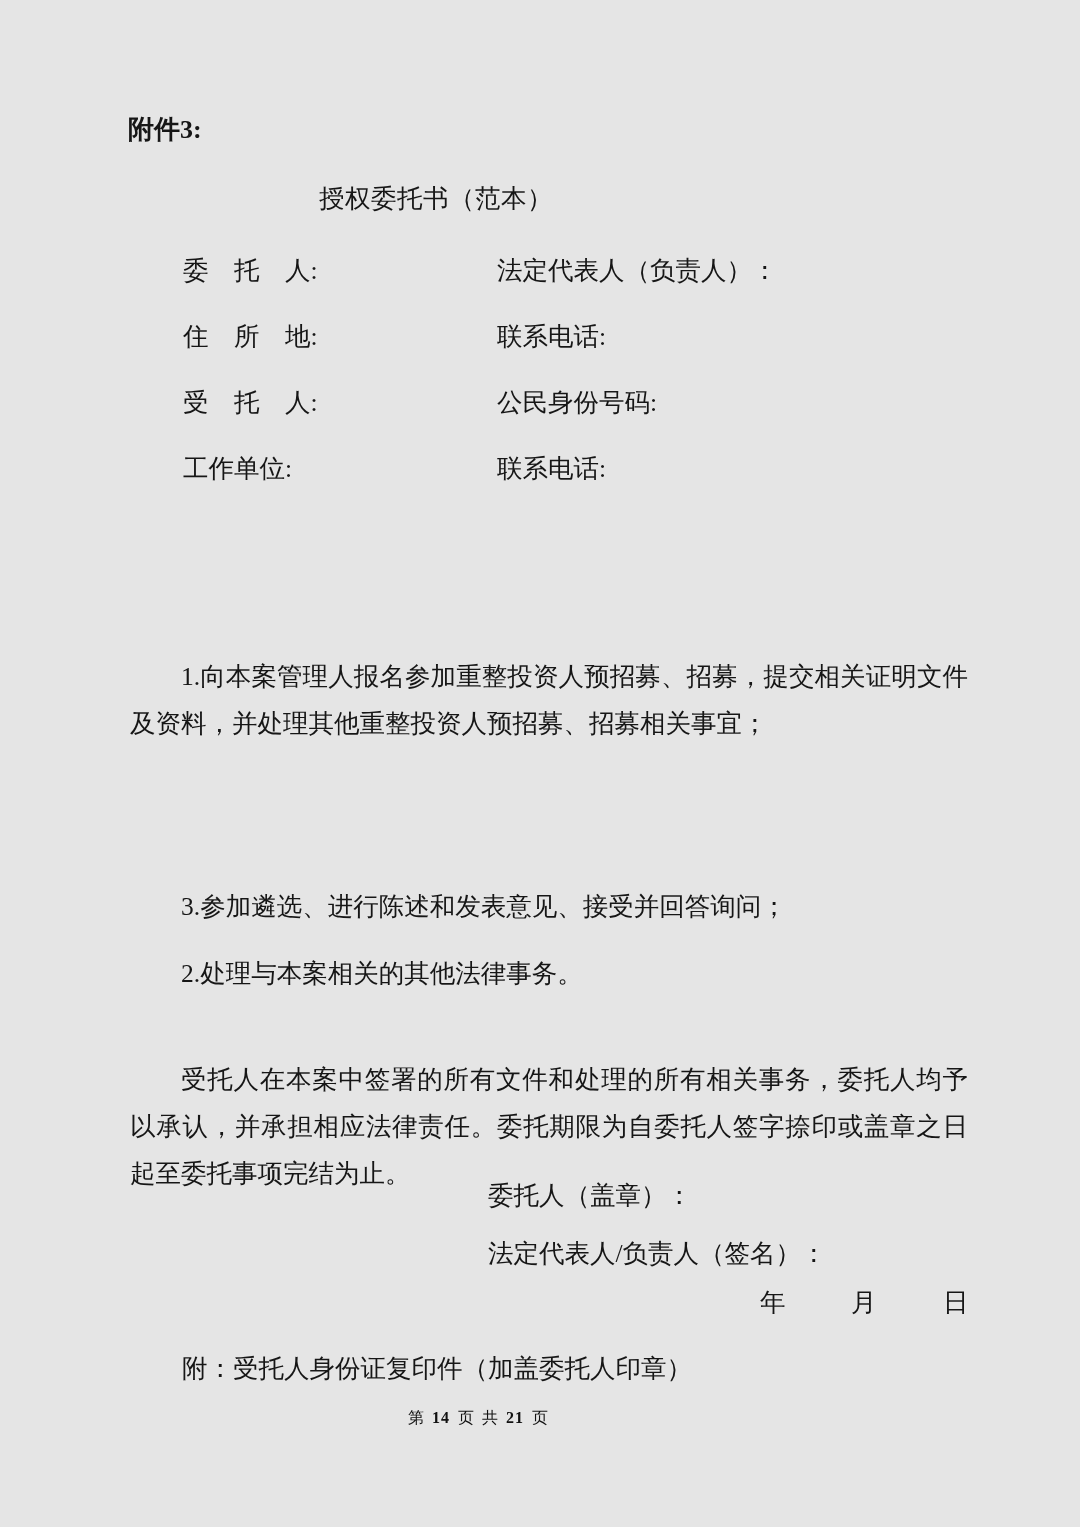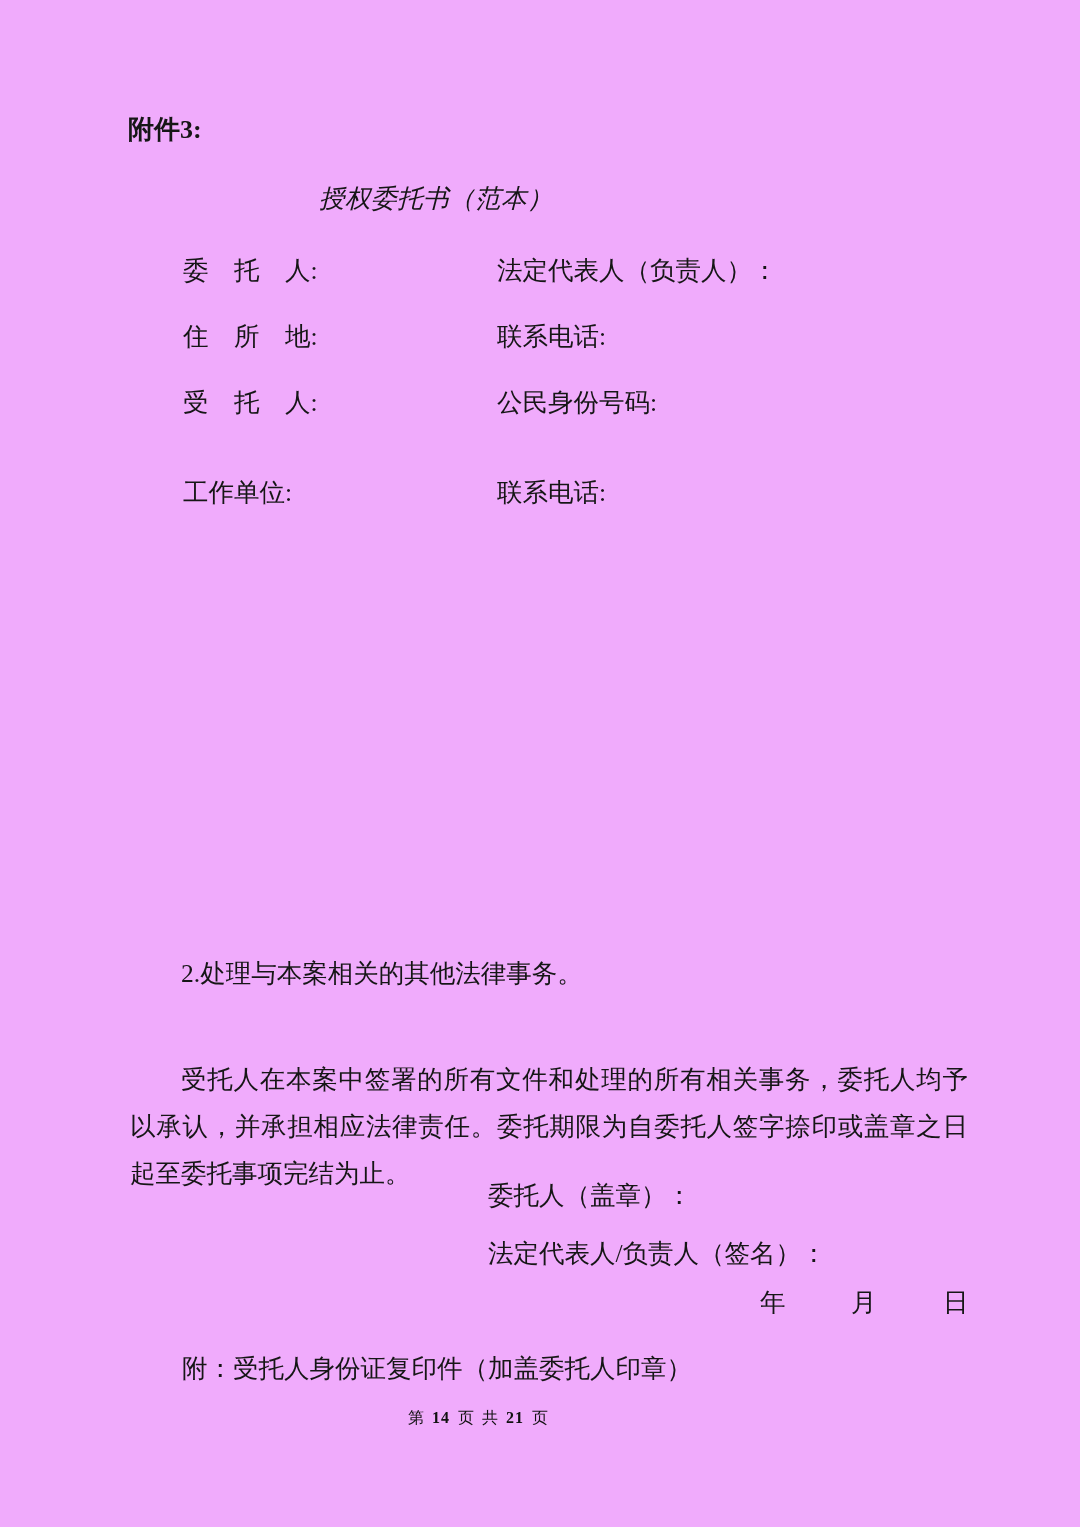--- a/index.html
+++ b/index.html
@@ -1,34 +1,34 @@
 <!DOCTYPE html>
 <html><head>
 <meta charset="utf-8">
 <style>
   html,body{margin:0;padding:0;background:#ffffff;}
   .page{
     position:relative;
     width:1080px;height:1527px;
-    background:#f0abfc;
+    background:#e5e5e5;
     color:#161616;
     font-family:"Liberation Serif","DejaVu Serif",serif;
     overflow:hidden;
   }
   .abs{position:absolute;}
   .line{line-height:1;font-size:25.5px;white-space:pre;}
   .attachment{left:128px;top:117px;font-weight:700;font-size:26px;}
-  .doc-title{left:0;top:186px;width:872px;text-align:center;letter-spacing:0.5px;font-style:italic;}
+  .doc-title{left:0;top:186px;width:872px;text-align:center;letter-spacing:0.5px;}
   .form-row{left:0;width:1080px;height:40px;}
   .form-row .col-left{position:absolute;left:183px;top:0;}
   .form-row .col-right{position:absolute;left:497px;top:0;}
   .row1{top:258px;}
   .row2{top:324px;}
   .row3{top:390px;}
-  .row4{top:480px;}
+  .row4{top:456px;}
   .para{
     left:130px;width:838px;
     font-size:25.5px;line-height:47px;
     text-align:justify;text-justify:inter-ideograph;
     text-indent:2em;
     word-break:break-all;
   }
   .p-intro{top:513px;}
   .p-item1{top:653px;}
   .p-item2{top:768px;}
@@ -73,22 +73,24 @@
     <span class="line col-left">受　托　人:</span>
     <span class="line col-right">公民身份号码:</span>
   </div>
 
   <div class="abs form-row row4">
     <span class="line col-left">工作单位:</span>
     <span class="line col-right">联系电话:</span>
   </div>
 
 
+  <div class="abs para p-item1">1.向本案管理人报名参加重整投资人预招募、招募，提交相关证明文件及资料，并处理其他重整投资人预招募、招募相关事宜；</div>
 
 
+  <div class="abs para p-item3">3.参加遴选、进行陈述和发表意见、接受并回答询问；</div>
 
   <div class="abs para p-item4">2.处理与本案相关的其他法律事务。</div>
 
   <div class="abs para p-close">受托人在本案中签署的所有文件和处理的所有相关事务，委托人均予以承认，并承担相应法律责任。委托期限为自委托人签字捺印或盖章之日起至委托事项完结为止。</div>
 
   <div class="abs line sig-seal">委托人（盖章）：</div>
 
   <div class="abs line sig-sign">法定代表人/负责人（签名）：</div>
 
   <div class="abs date-line">

